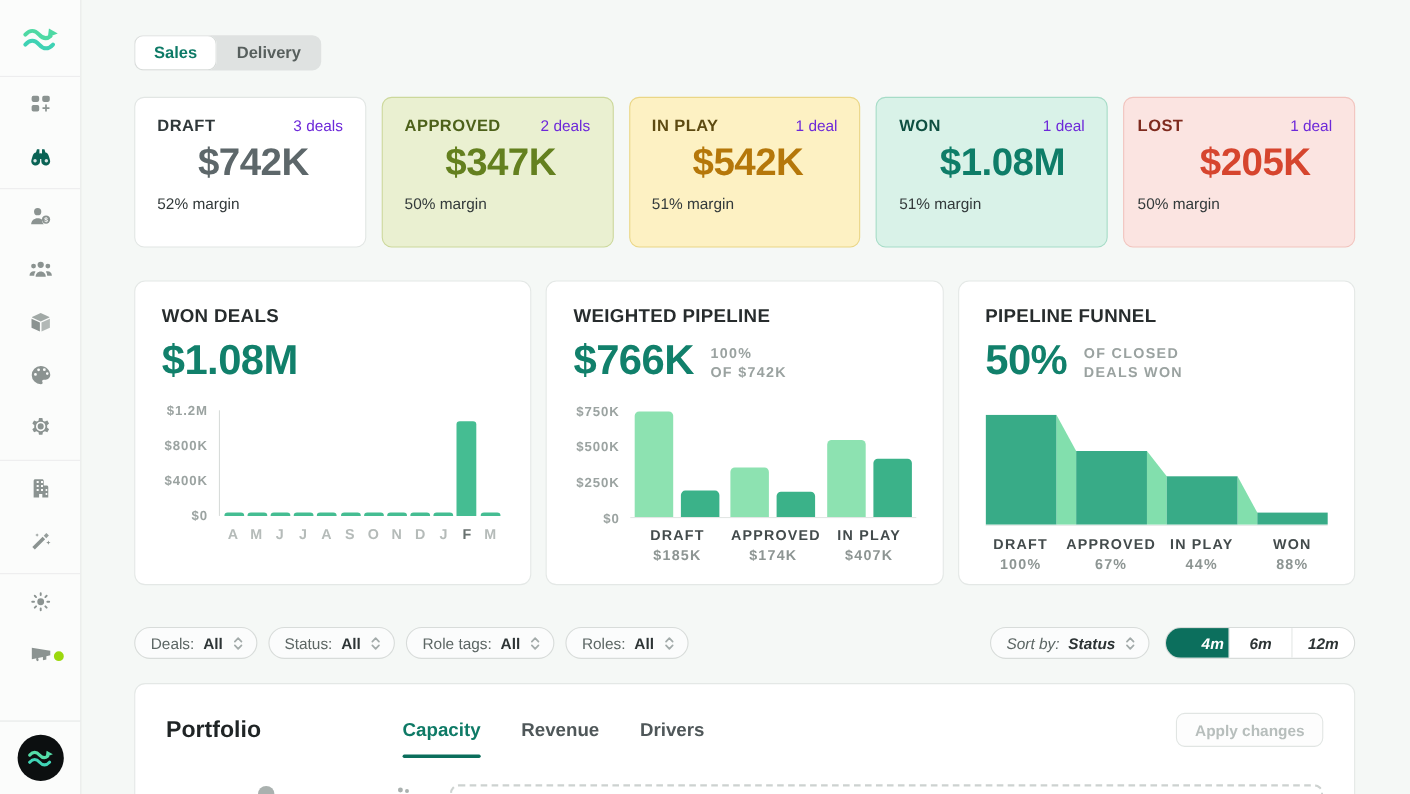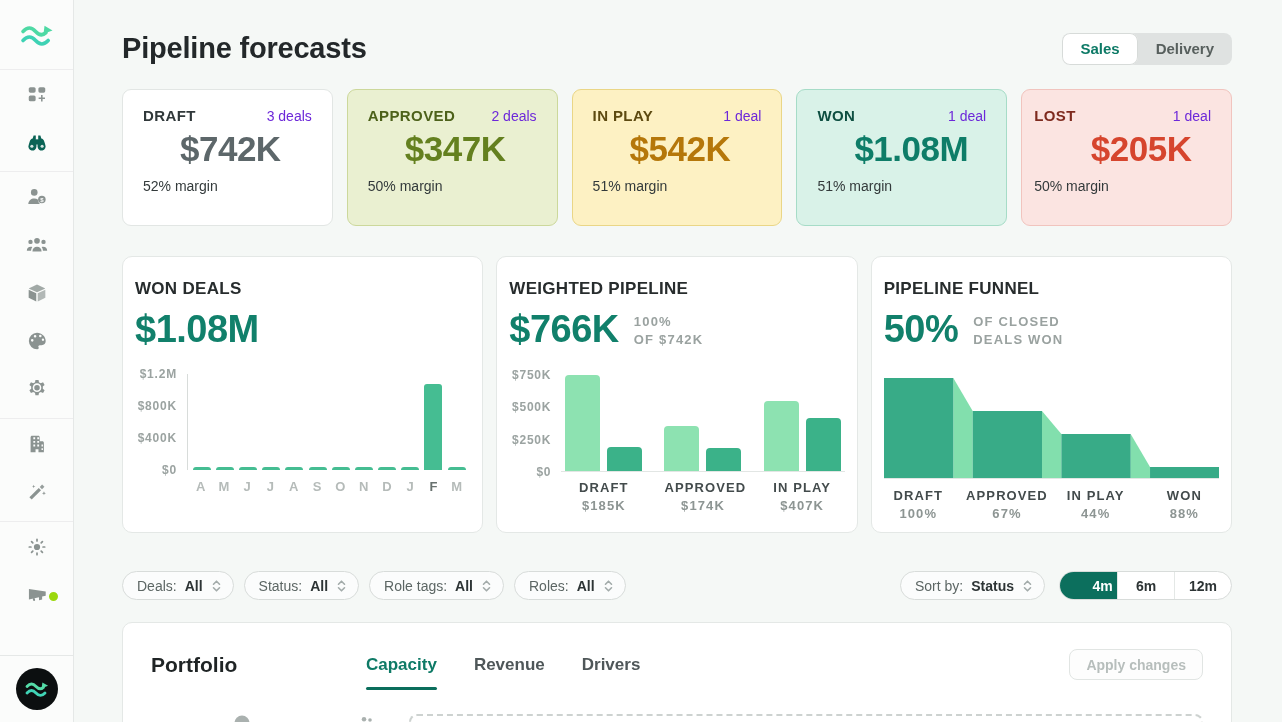--- a/index.html
+++ b/index.html
@@ -42,21 +42,21 @@
   .stat-card { height:137px; border-radius:9px; border:1px solid; padding:17px 20px 14px; cursor:pointer; }
   .stat-head { display:flex; justify-content:space-between; align-items:baseline; }
   .stat-status { font-size:15px; font-weight:700; letter-spacing:0.4px; }
   .stat-deals { font-size:14px; color:#6d28d9; }
   .stat-value { font-size:35px; font-weight:700; margin-top:5px; letter-spacing:-0.5px;margin-left:37px; }
   .stat-margin { font-size:14px; color:#333a3b; margin-top:9px; }
 
   
   .chart-cards { margin-top:30px; display:grid; grid-template-columns:repeat(3,1fr); gap:13px; }
   .chart-card { height:277px; background:#ffffff; border:1px solid #e4e8e6; border-radius:10px;
-                padding:22px 12px 0; }
+                padding:22px 24px 0; }
   .chart-title { font-size:17px; font-weight:700; color:#272c2d; letter-spacing:0.3px; }
   .headline { display:flex; align-items:flex-start; gap:15px; margin-top:11px; }
   .headline-value { font-size:38px; font-weight:700; color:#11806b; line-height:1; letter-spacing:-0.5px; }
   .headline-sub { font-size:13px; font-weight:700; color:#9aa2a0; letter-spacing:1.2px;
                   line-height:1.35; margin-top:3px; }
 
   
   .won-chart { margin-top:26px; }
   .won-body { display:flex; }
   .y-axis { width:52px; position:relative; flex:none; }
@@ -91,21 +91,21 @@
   .fn-label .l1 { font-size:13px; font-weight:700; color:#434b4c; letter-spacing:1.1px; }
   .fn-label .l2 { font-size:13px; font-weight:700; color:#8d9593; letter-spacing:1.1px; margin-top:3px; }
 
   
   .filter-row { margin-top:38px; display:flex; justify-content:space-between; align-items:center; }
   .filters { display:flex; gap:10px; }
   .pill { height:29px; border:1px solid #d8dcda; border-radius:15px; background:#fbfcfc;
           display:flex; align-items:center; gap:8px; padding:0 11px 0 14px; font-size:14px; cursor:pointer; }
   .pill-label { color:#5c6664; }
   .pill-value { color:#2d3435; font-weight:700; }
-  .filter-right { display:flex; align-items:center; gap:14px; }
+  .filter-right { display:flex; align-items:center; gap:14px;font-style:italic; }
   .range-toggle { display:flex; height:29px; border:1px solid #d8dcda; border-radius:15px;
                   overflow:hidden; background:#ffffff; }
   .range-seg { width:57px; display:flex; align-items:center; justify-content:center; font-size:14px;
                font-weight:700; color:#2d3435; border-left:1px solid #e4e8e6; cursor:pointer; }
   .range-seg:first-child { border-left:none;padding-left:28px; }
   .range-seg.active { color:#ffffff; border-left:none; }
 
   
   .portfolio-card { margin-top:22px; background:#ffffff; border:1px solid #e4e8e6; border-radius:10px;
                     padding:26px 28px 0; height:320px; }
@@ -227,21 +227,20 @@
           <path d="M25.5 4.8l8 4.6-9 3.4z" fill="#55dca8"></path>
           <path d="M4 19.5c4.3-4.6 8.4-4.6 12.6 0s8.3 4.6 12.6 0" fill="none" stroke="#40d4b6" stroke-width="4" stroke-linecap="round"></path>
         </svg>
       </div>
     </div>
   </aside>
 
   <main class="main">
 
     <div class="top-header">
-      <h1 class="page-title">Pipeline forecasts</h1>
       <div class="view-toggle" id="view-toggle">
           <div class="view-seg active">Sales</div>
           <div class="view-seg">Delivery</div>
         </div>
     </div>
 
     <section class="stat-cards" id="stat-cards">
         <div class="stat-card" style="background: rgb(255, 255, 255); border-color: rgb(226, 230, 228);">
           <div class="stat-head">
             <span class="stat-status" style="color: rgb(48, 56, 58);">DRAFT</span>

